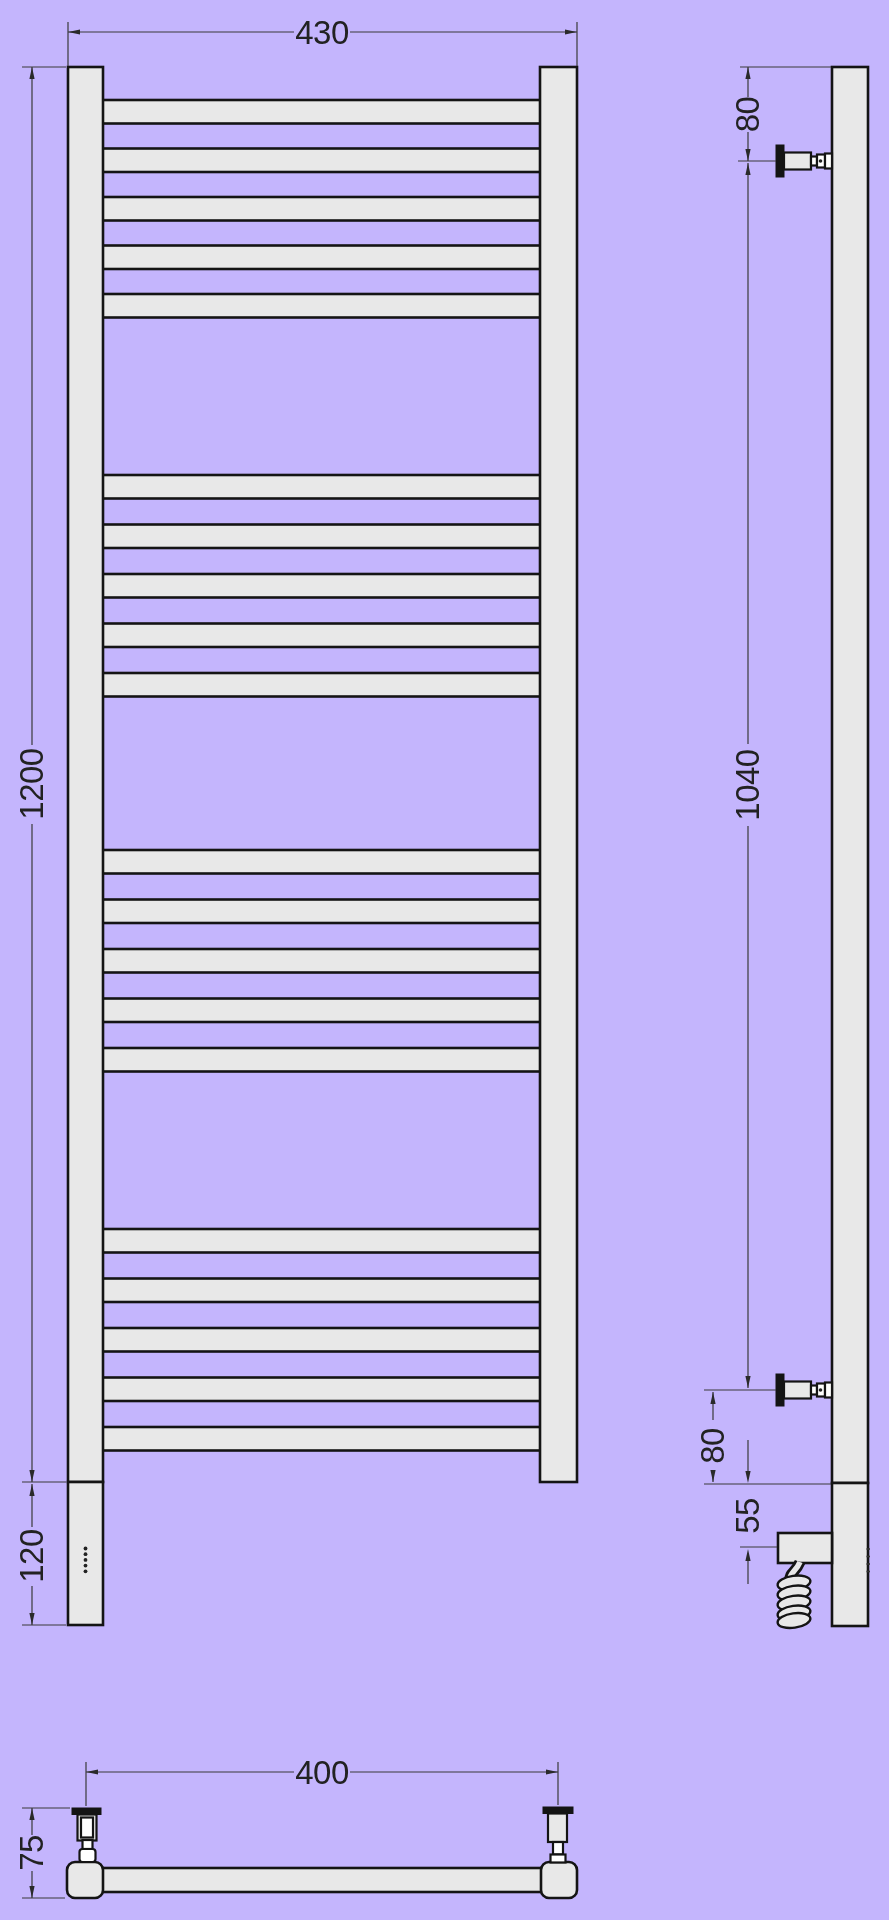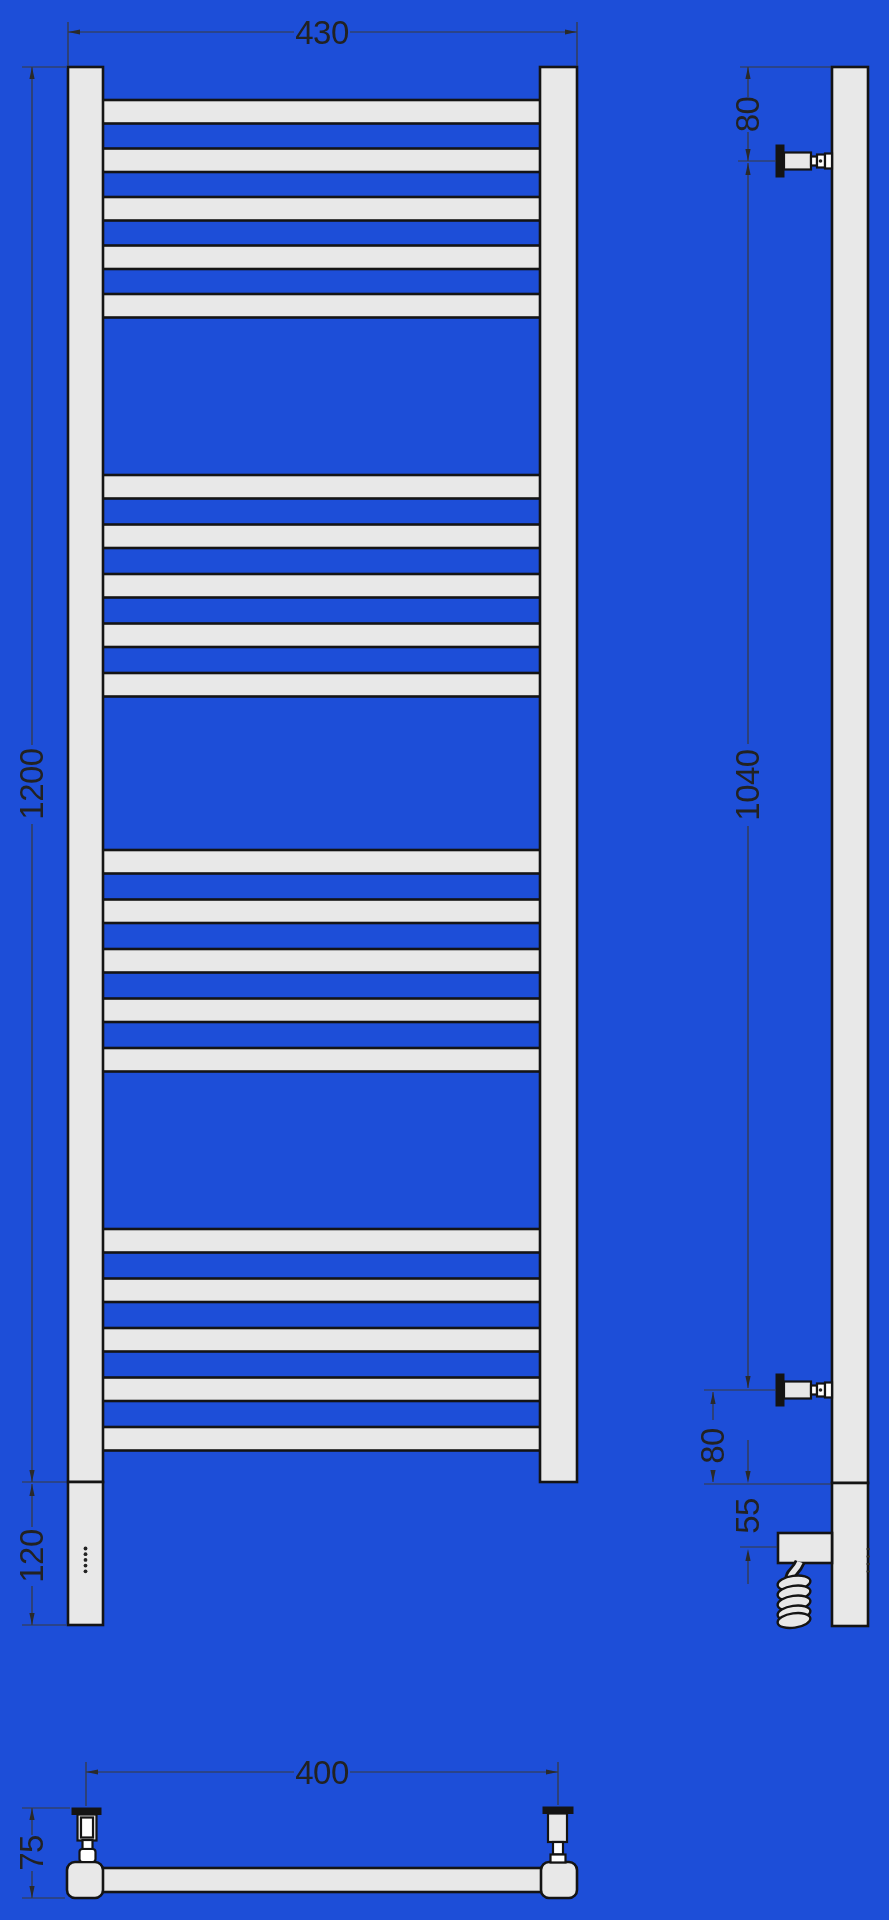--- a/index.html
+++ b/index.html
@@ -1,16 +1,16 @@
 <!DOCTYPE html>
 <html><head>
 <meta charset="utf-8">
 <style>
   html,body{margin:0;padding:0;background:#ffffff;}
-  .canvas{position:relative;width:889px;height:1920px;background:#1d4ed8;overflow:hidden;}
+  .canvas{position:relative;width:889px;height:1920px;background:#c4b5fd;overflow:hidden;}
   svg{display:block;}
   .part{fill:#e8e8e8;stroke:#141414;stroke-width:2.6;}
   .part-thin{fill:#e8e8e8;stroke:#141414;stroke-width:2.2;}
   .part-white{fill:#ffffff;stroke:#141414;stroke-width:2.2;}
   .flange{fill:#141414;stroke:#141414;stroke-width:1;}
   .dimline{stroke:#3a3a3a;stroke-width:1.2;fill:none;}
   .arrow{fill:#2a2a2a;stroke:none;}
   .dimtext{font-family:"Liberation Sans",sans-serif;font-size:33px;letter-spacing:-0.5px;
            fill:#222;text-anchor:middle;}
   .dot{fill:#222;stroke:none;}

